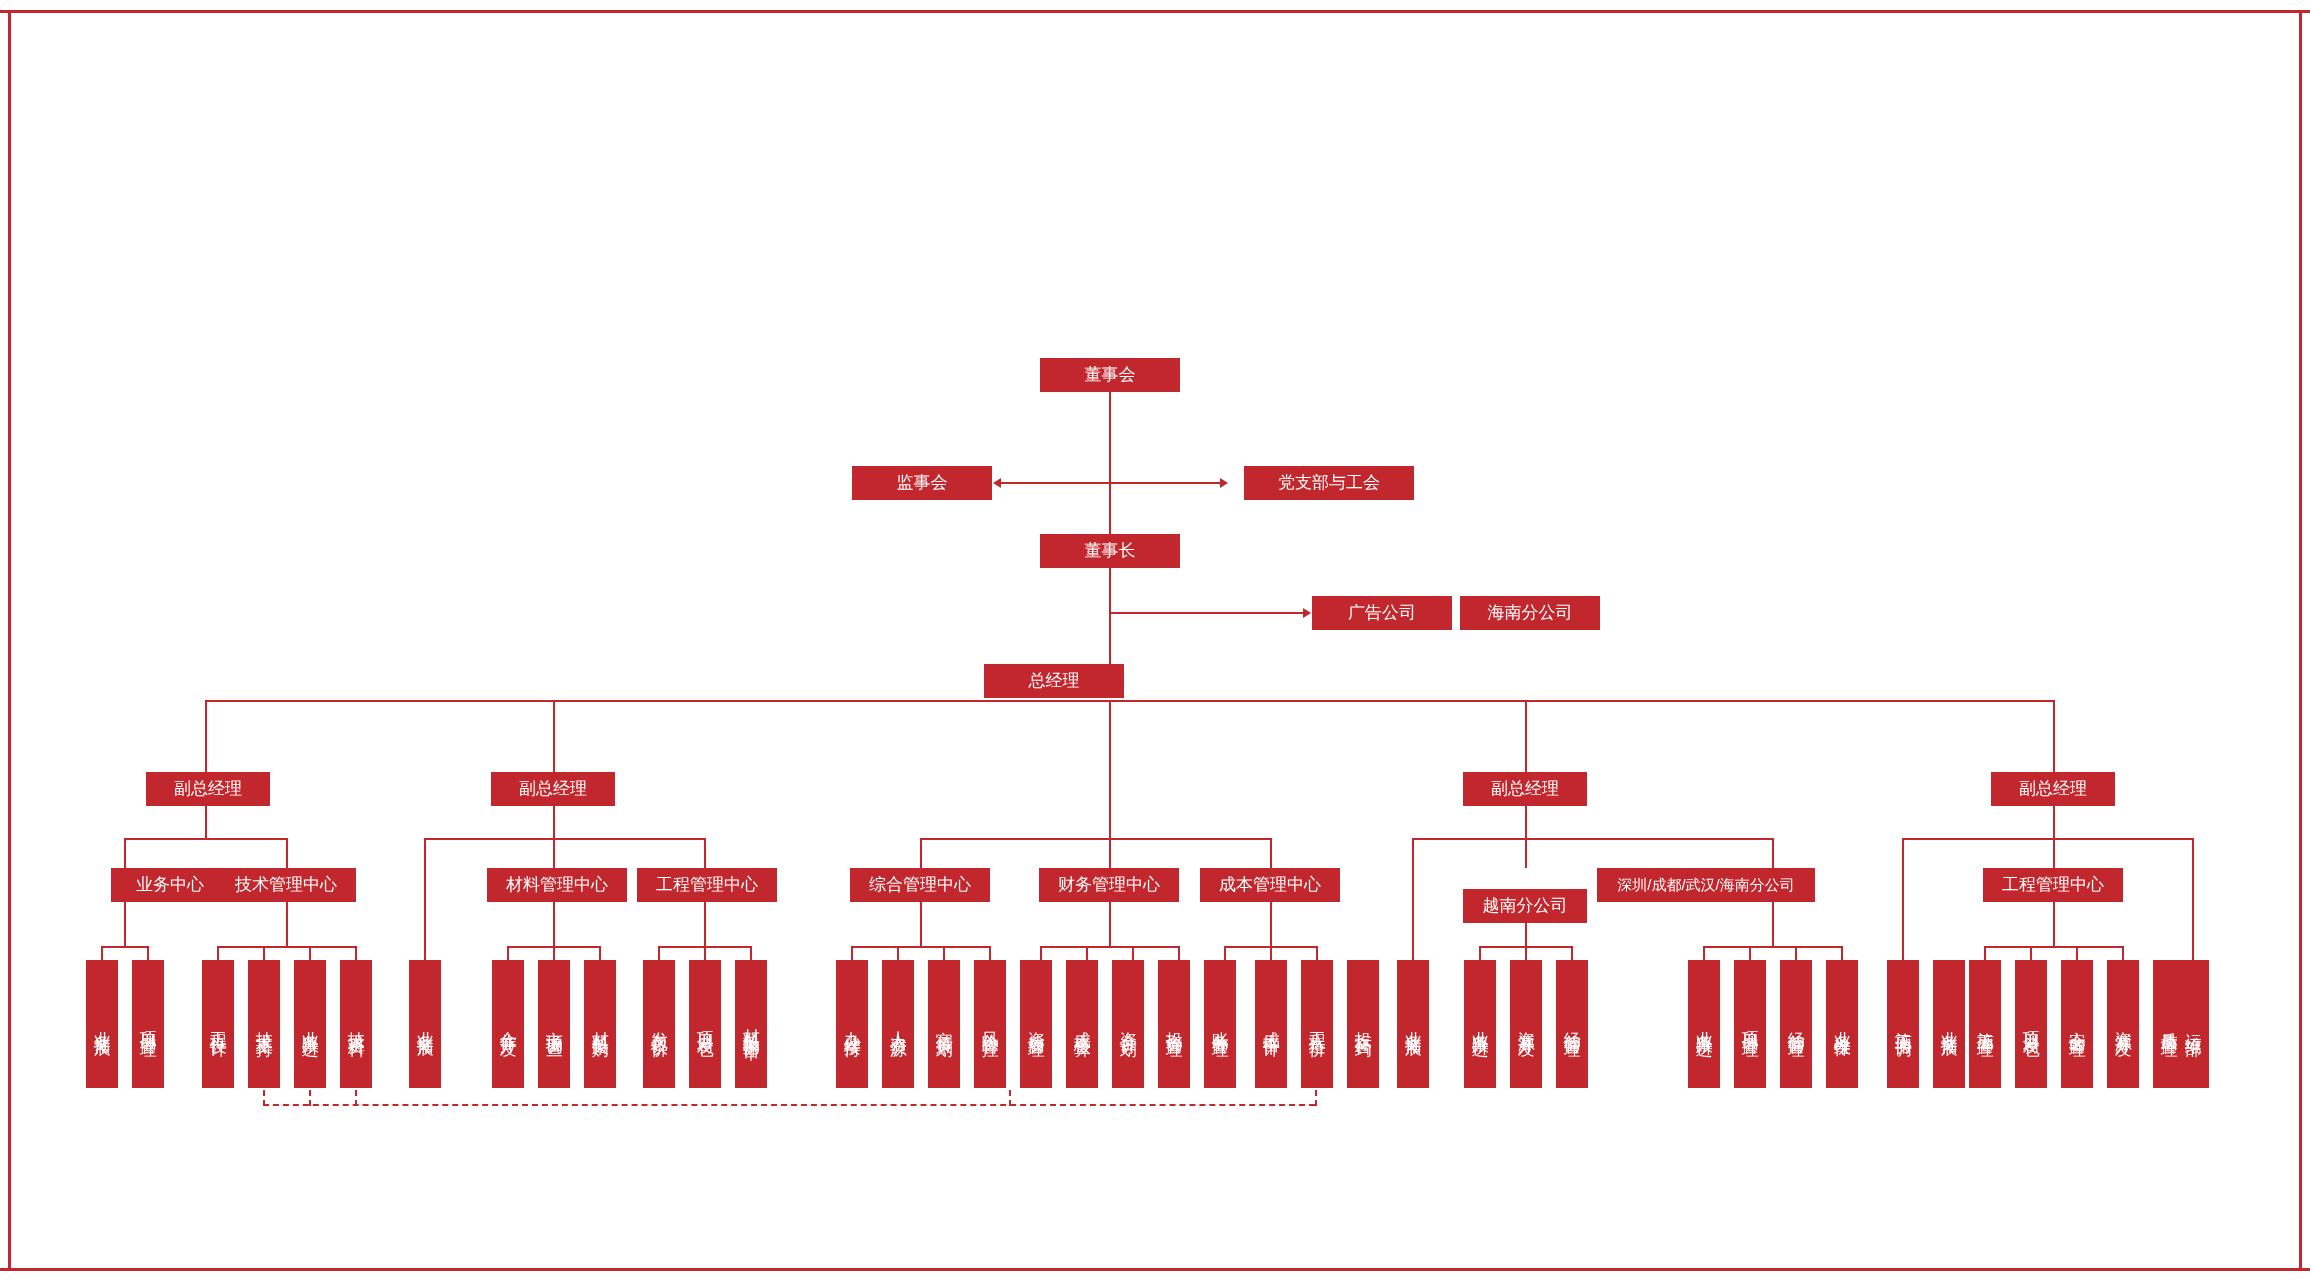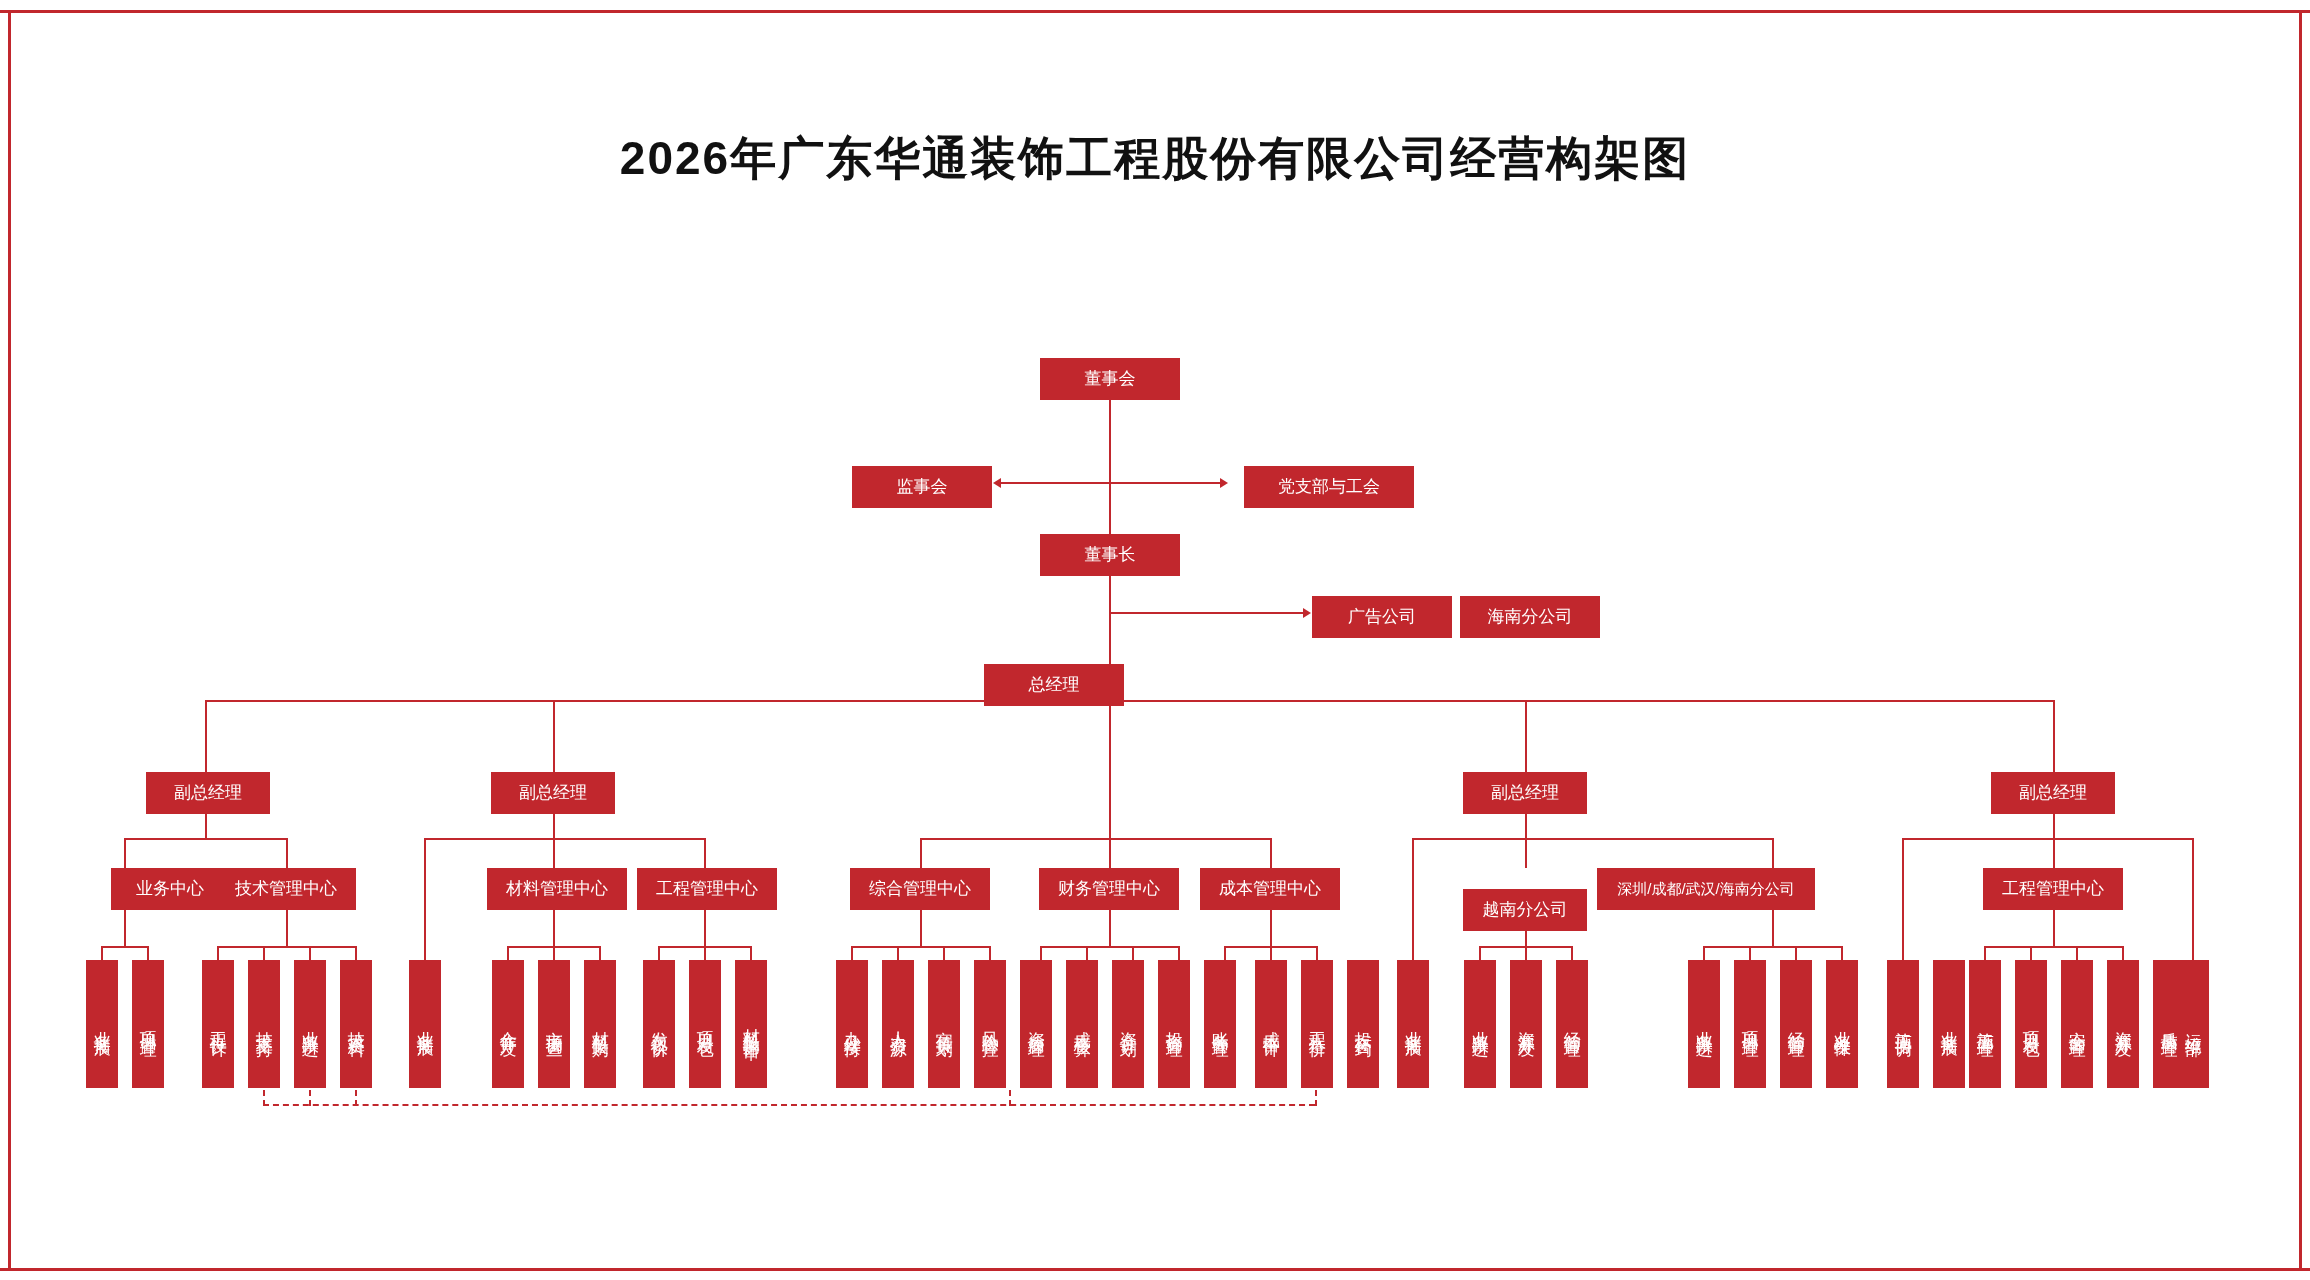--- a/index.html
+++ b/index.html
@@ -14,21 +14,21 @@
   .frame-left{left:8px;top:10px;width:3px;height:1261px;}
   .frame-right{left:2299px;top:10px;width:3px;height:1261px;}
 
   .title{position:absolute;left:0;top:128px;width:2310px;text-align:center;
          font-size:46px;font-weight:bold;color:#111;letter-spacing:2px;}
 
   
   .box{position:absolute;background:#c1272d;color:#fff;display:flex;align-items:center;
        justify-content:center;text-align:center;font-size:17px;line-height:1.15;
        box-sizing:border-box;}
-  .box.h{padding:12px 6px;height:42px;}
+  .box.h{padding:12px 6px;height:34px;}
   .box.v{writing-mode:vertical-rl;text-orientation:upright;letter-spacing:3px;
          padding:8px 0;font-size:17px;}
 
   .conn{position:absolute;background:#c1272d;}
   .conn.h{height:2px;}
   .conn.v{width:2px;}
   .dash{position:absolute;border-color:#c1272d;}
   .arrow{position:absolute;width:0;height:0;}
   .arrow-r{border-top:5px solid transparent;border-bottom:5px solid transparent;border-left:8px solid #c1272d;}
   .arrow-l{border-top:5px solid transparent;border-bottom:5px solid transparent;border-right:8px solid #c1272d;}
@@ -36,21 +36,20 @@
 </head>
 <body>
 
 <div class="page">
 
   <div class="frame-line frame-top"></div>
   <div class="frame-line frame-bottom"></div>
   <div class="frame-line frame-left"></div>
   <div class="frame-line frame-right"></div>
 
-  <div class="title">2026年广东华通装饰工程股份有限公司经营构架图</div>
 
   <div class="box h" style="left:1040px;top:358px;width:140px;">董事会</div>
 
   <div class="conn v" style="left:1109px;top:392px;height:158px;"></div>
 
   <div class="box h" style="left:852px;top:466px;width:140px;">监事会</div>
   <div class="box h" style="left:1244px;top:466px;width:170px;">党支部与工会</div>
   <div class="conn h" style="left:1000px;top:482px;width:220px;"></div>
   <div class="arrow arrow-l" style="left:993px;top:478px;"></div>
   <div class="arrow arrow-r" style="left:1220px;top:478px;"></div>

